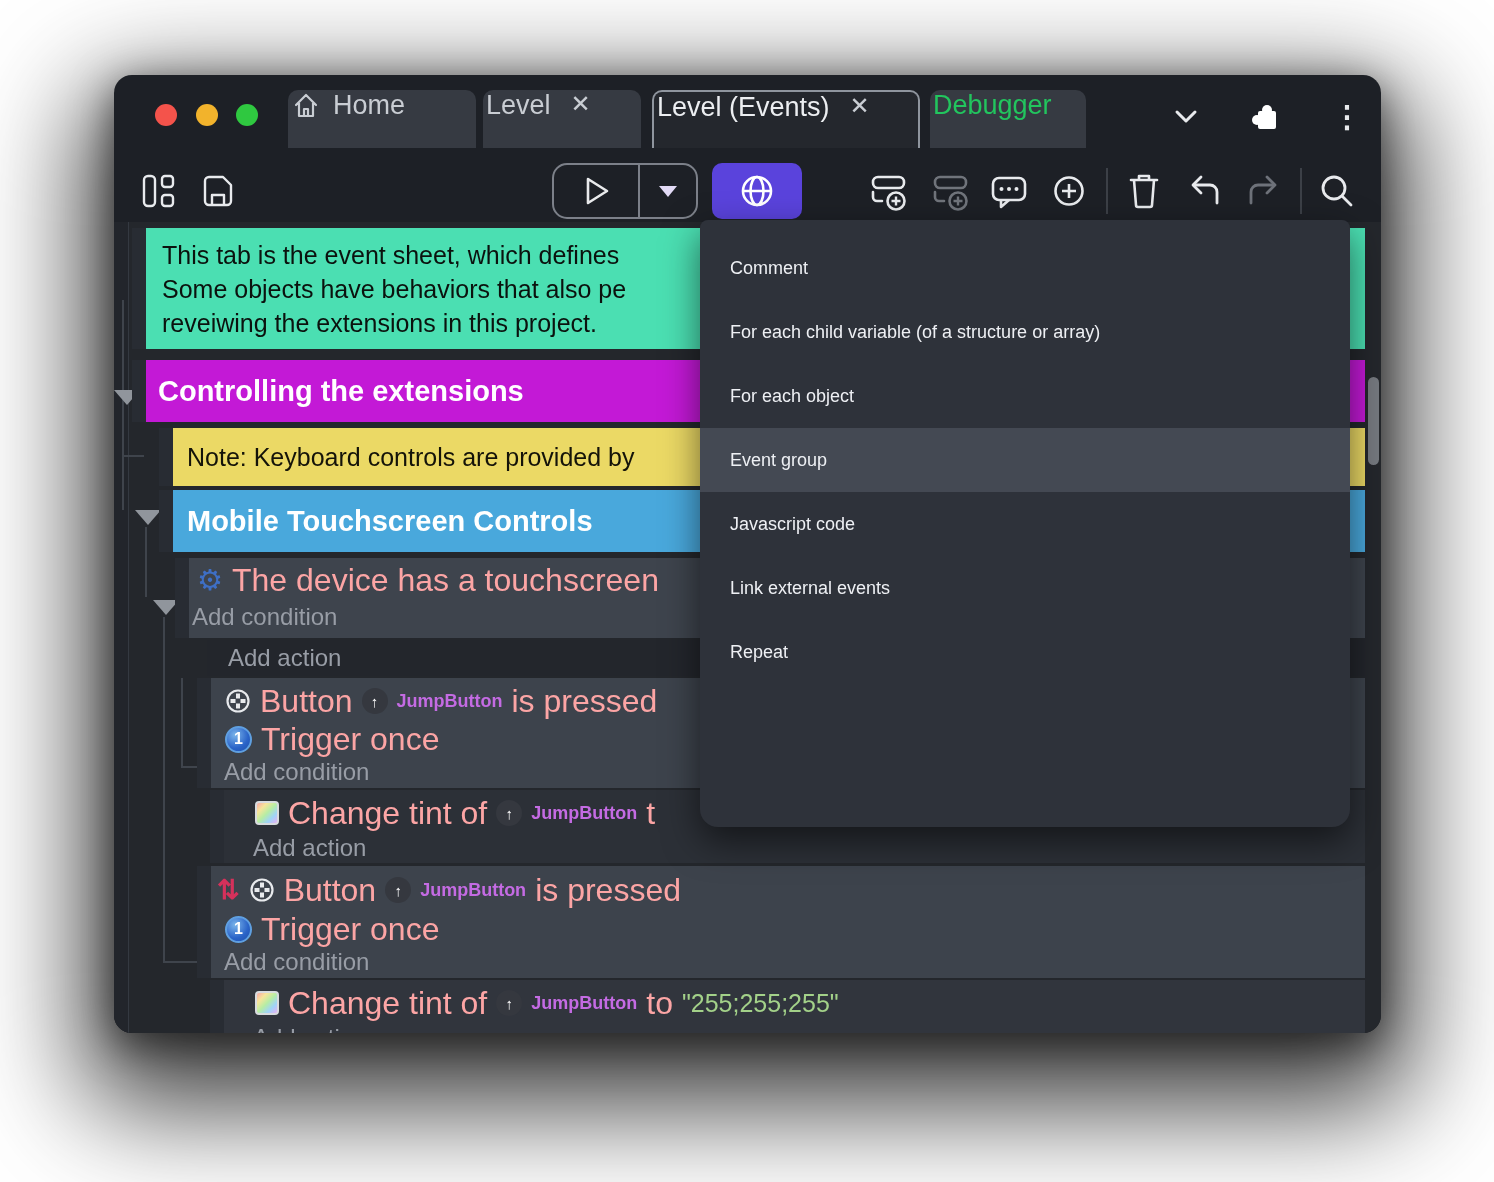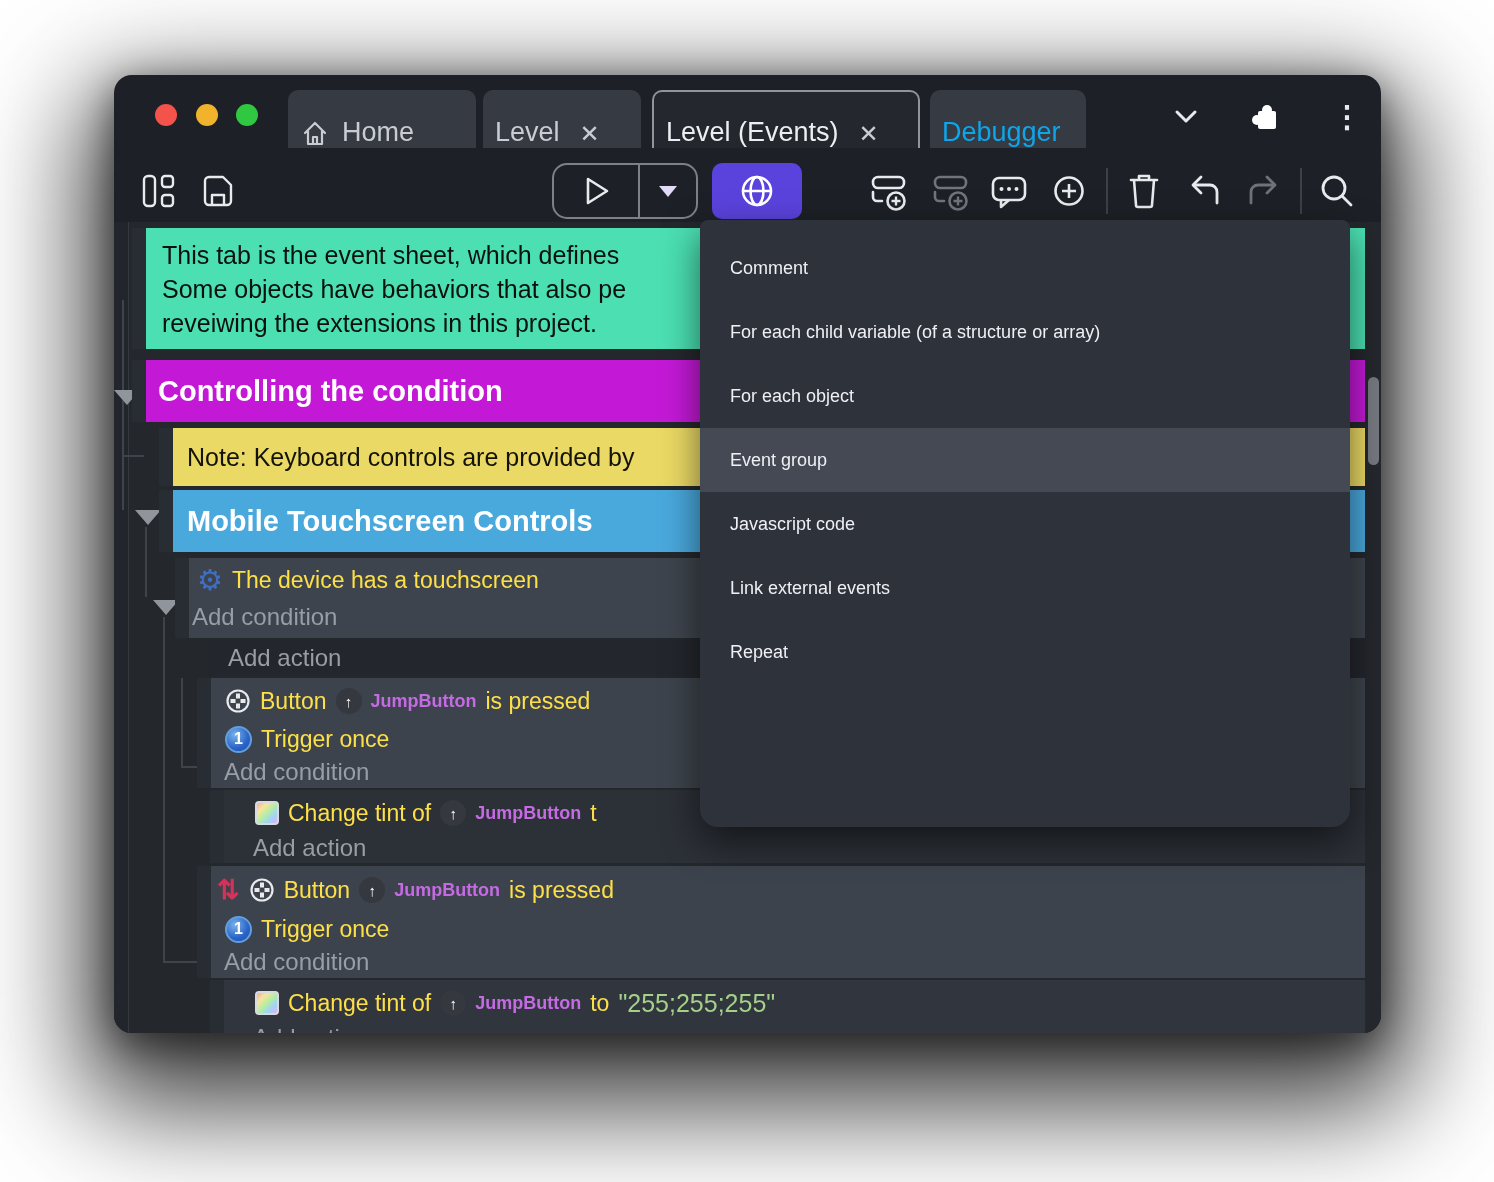--- a/index.html
+++ b/index.html
@@ -5,38 +5,38 @@
   html,body{margin:0;padding:0;background:#ffffff;}
   .stage{position:relative;width:1494px;height:1182px;background:#fff;overflow:hidden;
          font-family:"Liberation Sans", sans-serif;}
   .abs{position:absolute;}
   .window{position:absolute;left:114px;top:75px;width:1267px;height:958px;background:#1d2026;
           border-radius:18px;overflow:hidden;
           box-shadow:0 45px 110px 30px rgba(0,0,0,0.75), 0 10px 40px rgba(0,0,0,0.55);}
   
   .light{position:absolute;top:29px;width:22px;height:22px;border-radius:50%;}
   .tab{position:absolute;top:15px;height:58px;border-radius:10px 10px 0 0;background:#363a42;
-       display:flex;align-items:flex-end;gap:12px;padding:0 12px;box-sizing:border-box;
+       display:flex;align-items:flex-start;gap:12px;padding:0 3px;box-sizing:border-box;
        color:#c9cdd3;font-size:27px;}
   .tab.active{background:#24272d;border:2px solid #8f959e;border-bottom:none;color:#eceef1;}
   .tab .close{font-size:24px;color:#c9cdd3;margin-left:8px;}
   
   .tbtn{position:absolute;top:88px;height:56px;display:flex;align-items:center;justify-content:center;}
   .playgroup{position:absolute;left:438px;top:88px;width:146px;height:56px;border:2px solid #7c8089;
              border-radius:15px;box-sizing:border-box;display:flex;align-items:center;}
   .vline-sep{position:absolute;top:93px;height:46px;width:2px;background:#3c4047;}
   .globebtn{position:absolute;left:598px;top:88px;width:90px;height:56px;background:#5a43dc;
             border-radius:10px;display:flex;align-items:center;justify-content:center;}
   
   .sheet{position:absolute;left:0;top:147px;width:1267px;height:811px;background:#24272c;}
   .rail{position:absolute;left:0;top:0;width:14px;height:811px;background:#22252b;border-right:1px solid #343941;}
   .blockhandle{position:absolute;width:14px;background:#282c33;}
   .row{position:absolute;box-sizing:border-box;}
   .line{position:absolute;display:flex;align-items:center;gap:9px;white-space:nowrap;}
-  .txt{color:#fde047;font-size:23px;}
+  .txt{color:#fca5a5;font-size:32px;}
   .muted{color:#989da6;font-size:24px;}
   .objname{color:#c46be3;font-weight:bold;font-size:18px;}
   .strval{color:#a3d189;font-size:25px;}
   .grouphdr{color:#ffffff;font-weight:bold;font-size:29px;}
   .badge{width:26px;height:26px;border-radius:50%;background:#35383f;color:#fff;
          display:inline-flex;align-items:center;justify-content:center;font-size:15px;font-weight:bold;}
   .trigger{width:27px;height:27px;border-radius:50%;color:#fff;font-weight:bold;font-size:16px;
            background:radial-gradient(circle at 35% 30%, #7ab4ea, #2a63c8 60%, #1d4fa8);
            border:2px solid #5f9fe0;box-sizing:border-box;
            display:inline-flex;align-items:center;justify-content:center;}
@@ -77,21 +77,21 @@
       <div class="tab" style="left:369px;width:158px;">
         <span>Level</span>
         <span class="close">✕</span>
       </div>
 
       <div class="tab active" style="left:538px;width:268px;">
         <span>Level (Events)</span>
         <span class="close">✕</span>
       </div>
 
-      <div class="tab" style="left:816px;width:156px;color:#0ea5e9;">
+      <div class="tab" style="left:816px;width:156px;color:#22c55e;">
         <span>Debugger</span>
       </div>
 
       <div class="abs" style="left:1058px;top:30px;">
         <svg width="28" height="24" viewBox="0 0 28 24">
             <path d="M5 7 L14 16 L23 7" fill="none" stroke="#e8eaed" stroke-width="3" stroke-linecap="round" stroke-linejoin="round"></path>
           </svg>
       </div>
       <div class="abs" style="left:1132px;top:24px;">
         <svg width="36" height="36" viewBox="0 0 36 36">
@@ -227,21 +227,21 @@
       <div class="row" style="left:32px;top:6px;width:1219px;height:121px;background:#4bdfb2;padding:10px 0 0 16px;">
         <div style="color:#0b120e;font-size:25px;line-height:34px;">
           <div>This tab is the event sheet, which defines</div>
           <div>Some objects have behaviors that also pe</div>
           <div>reveiwing the extensions in this project.</div>
         </div>
       </div>
 
       <div class="blockhandle" style="left:18px;top:138px;height:62px;"></div>
       <div class="row" style="left:32px;top:138px;width:1219px;height:62px;background:#c319d6;display:flex;align-items:center;padding-left:12px;">
-        <span class="grouphdr">Controlling the condition</span>
+        <span class="grouphdr">Controlling the extensions</span>
       </div>
 
       <div class="blockhandle" style="left:45px;top:206px;height:58px;"></div>
       <div class="row" style="left:59px;top:206px;width:1192px;height:58px;background:#ebd965;display:flex;align-items:center;padding-left:14px;">
         <span style="color:#141309;font-size:25px;">Note: Keyboard controls are provided by</span>
       </div>
 
       <div class="blockhandle" style="left:45px;top:268px;height:62px;"></div>
       <div class="row" style="left:59px;top:268px;width:1192px;height:62px;background:#49a8dc;display:flex;align-items:center;padding-left:14px;">
         <span class="grouphdr">Mobile Touchscreen Controls</span>

